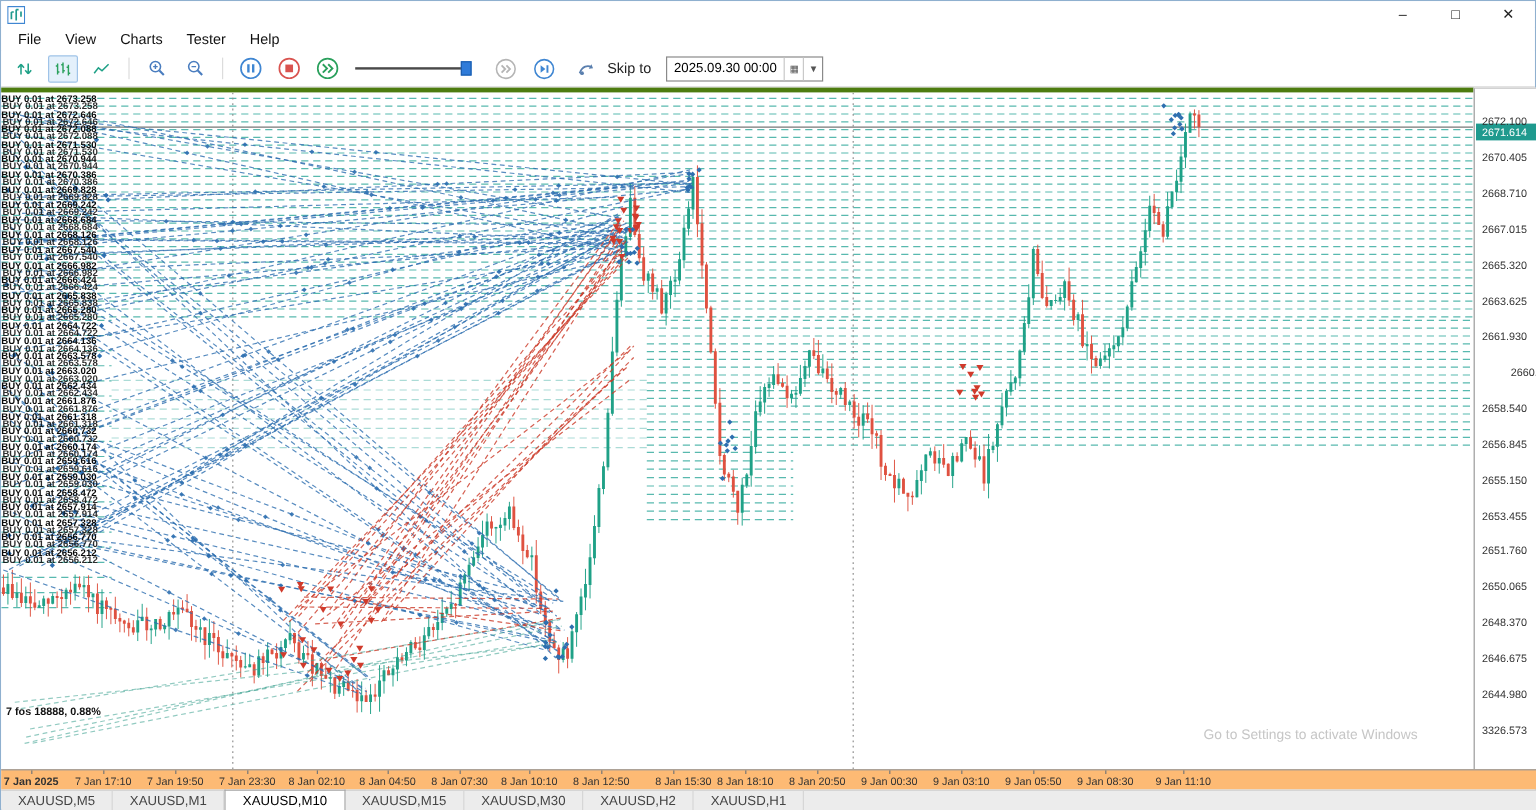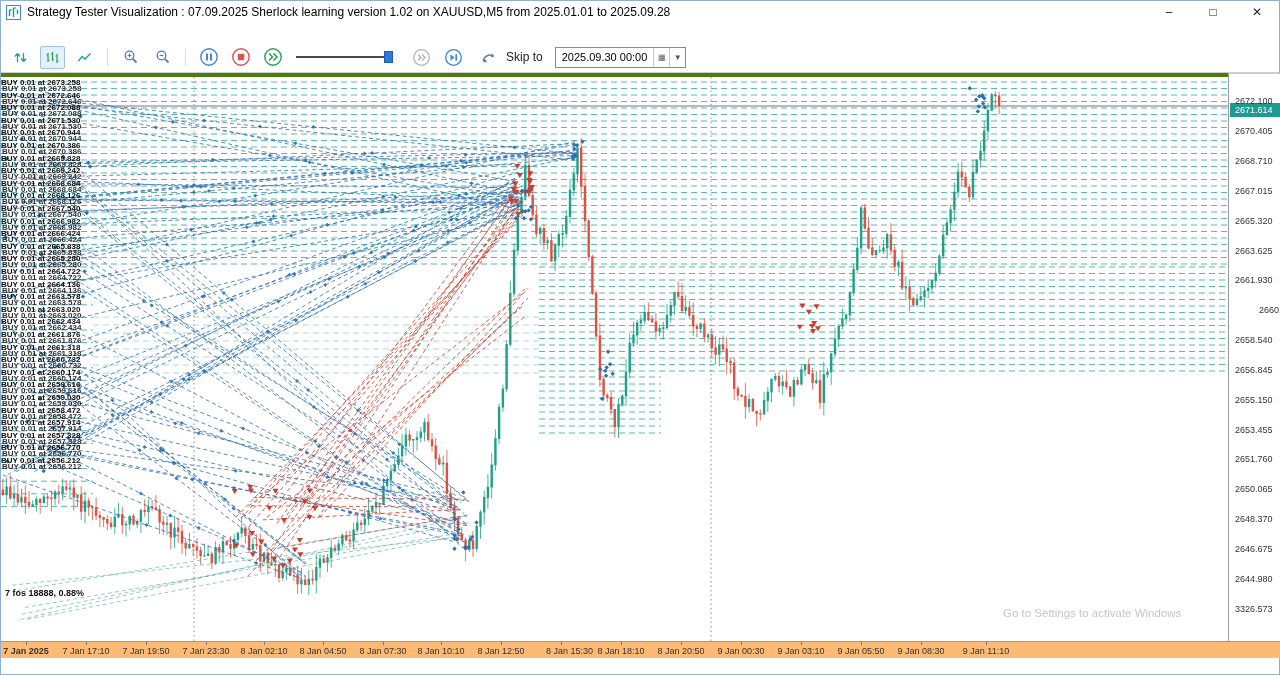--- a/index.html
+++ b/index.html
@@ -54,28 +54,34 @@
 
 <div class="app">
 
   <div class="titlebar">
     <span class="app-icon">
       <svg width="15" height="15" viewBox="0 0 15 15">
           <rect x="0.5" y="0.5" width="14" height="14" fill="#fff" stroke="#3f86d2"></rect>
           <path d="M3.5 11 V5 M3.5 5 h2 M7.5 12 V3 M7.5 3 h2 M11.5 9 V4.5" stroke="#1f9a8e" stroke-width="1.4" fill="none"></path>
         </svg>
     </span>
-    <span class="title">Strategy Tester Visualization : 07.09.2025 Sherlock learning version 1.02 on XAUUSD,M5 from 2025.01.01 to 2025.09.28</span>
     <span class="win-controls">
       <span class="wbtn">–</span>
       <span class="wbtn">□</span>
       <span class="wbtn">✕</span>
     </span>
   </div>
 
+  <div class="menubar" id="menubar">
+      <span class="menu-item">File</span>
+      <span class="menu-item">View</span>
+      <span class="menu-item">Charts</span>
+      <span class="menu-item">Tester</span>
+      <span class="menu-item">Help</span>
+    </div>
 
   <div class="toolbar">
     <span class="tbtn">
       <svg width="15" height="15" viewBox="0 0 15 15">
           <path d="M4.5 12 V3.5 M4.5 3.5 L2 6.5 M4.5 3.5 L7 6.5" stroke="#1fa187" stroke-width="1.3" fill="none"></path>
           <path d="M10.5 3 V11.5 M10.5 11.5 L8 8.5 M10.5 11.5 L13 8.5" stroke="#1fa187" stroke-width="1.3" fill="none"></path>
         </svg>
     </span>
     <span class="tbtn pressed">
       <svg width="15" height="15" viewBox="0 0 15 15">
@@ -752,14 +758,23 @@
       <span class="ttick" style="left: 800px;"></span>
       <span class="tlabel" style="left: 800px;">9 Jan 03:10</span>
       <span class="ttick" style="left: 860px;"></span>
       <span class="tlabel" style="left: 860px;">9 Jan 05:50</span>
       <span class="ttick" style="left: 920px;"></span>
       <span class="tlabel" style="left: 920px;">9 Jan 08:30</span>
       <span class="ttick" style="left: 985px;"></span>
       <span class="tlabel" style="left: 985px;">9 Jan 11:10</span>
     </div>
 
+  <div class="tabbar" id="tabbar">
+      <span class="tab">XAUUSD,M5</span>
+      <span class="tab">XAUUSD,M1</span>
+      <span class="tab active">XAUUSD,M10</span>
+      <span class="tab">XAUUSD,M15</span>
+      <span class="tab">XAUUSD,M30</span>
+      <span class="tab">XAUUSD,H2</span>
+      <span class="tab">XAUUSD,H1</span>
+    </div>
 
 </div>
 
 </body></html>

